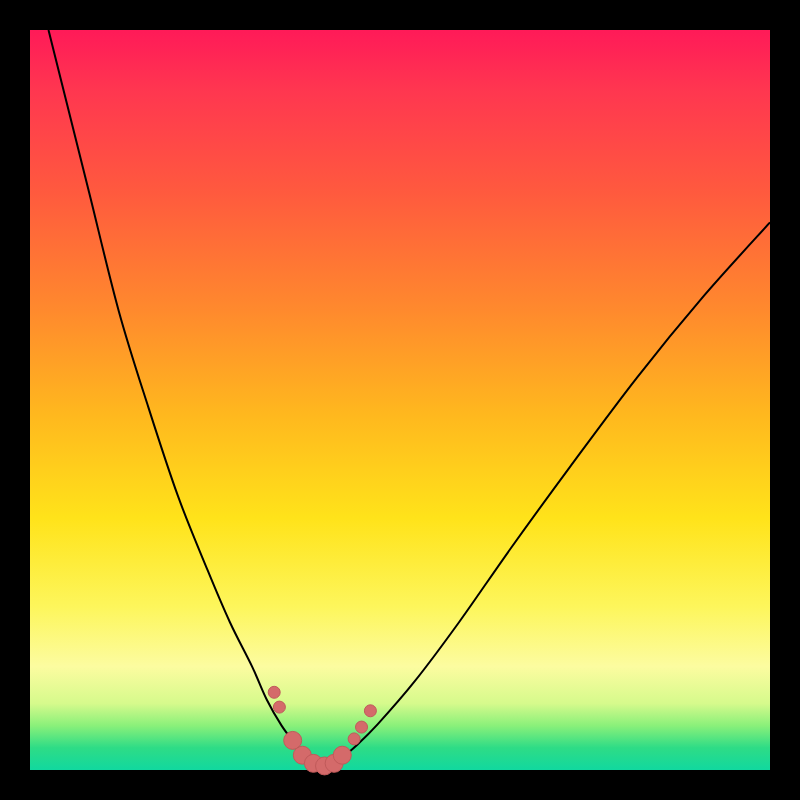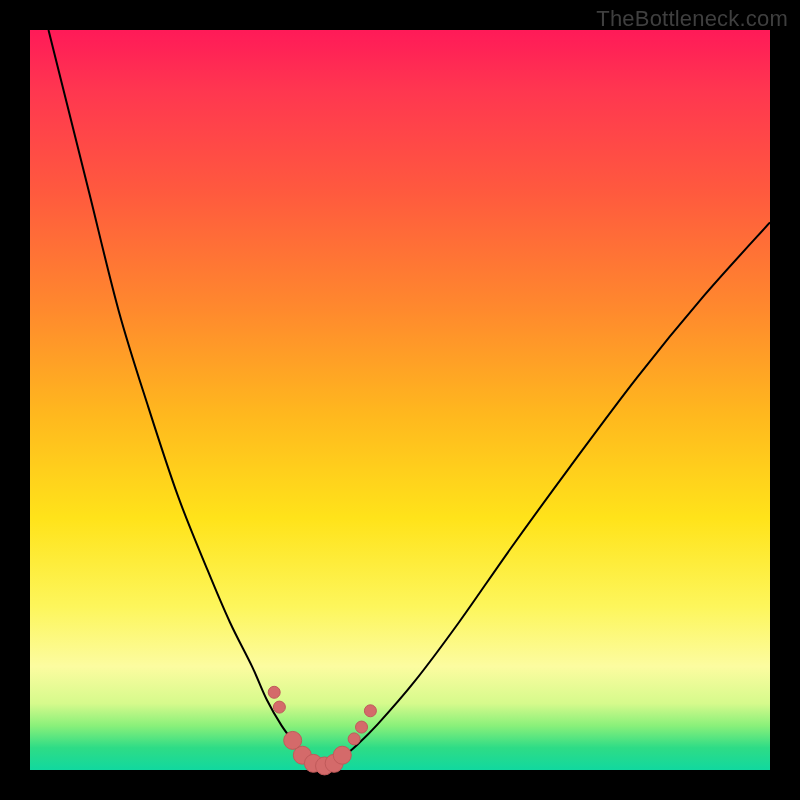--- a/index.html
+++ b/index.html
@@ -56,21 +56,20 @@
     top: 0;
     width: 740px;
     height: 740px;
     overflow: visible;
   }
 </style>
 </head>
 <body>
 
 <div class="canvas">
-  <div class="watermark">TheBottleneck.com</div>
 
   <div class="plot-area">
     <svg class="curves" viewBox="0 0 740 740" preserveAspectRatio="none">
       <path id="path-left" fill="none" stroke-width="2" d="M 18.5 0 C 21.583333333333332 12.333333333333334, 30.216666666666665 46.866666666666674, 37 74 C 43.78333333333333 101.13333333333333, 50.56666666666667 128.26666666666662, 59.2 162.79999999999995 C 67.83333333333334 197.3333333333333, 78.93333333333334 245.4333333333333, 88.8 281.2 C 98.66666666666666 316.9666666666667, 108.53333333333333 346.5666666666667, 118.4 377.40000000000003 C 128.26666666666668 408.23333333333335, 138.13333333333333 439.06666666666666, 148 466.2 C 157.86666666666667 493.3333333333333, 168.96666666666667 519.2333333333333, 177.6 540.2 C 186.23333333333332 561.1666666666667, 192.4 575.9666666666667, 199.8 592 C 207.20000000000002 608.0333333333333, 215.83333333333334 623.4499999999999, 222 636.4 C 228.16666666666666 649.35, 231.86666666666667 659.8333333333334, 236.8 669.7 C 241.73333333333335 679.5666666666667, 246.66666666666669 687.9533333333334, 251.60000000000002 695.6 C 256.53333333333336 703.2466666666667, 262.0833333333333 710.0300000000001, 266.4 715.58 C 270.71666666666664 721.13, 275.65 726.68, 277.5 728.9" stroke="#000000"></path>
       <path id="path-valley" fill="none" stroke-width="2" d="M 277.5 728.9 C 278.73333333333335 729.7633333333333, 282.4333333333334 732.9083333333334, 284.90000000000003 734.08 C 287.3666666666667 735.2516666666667, 289.83333333333337 735.6216666666667, 292.3 735.93 C 294.76666666666665 736.2383333333332, 297.2333333333334 736.3, 299.70000000000005 735.93 C 302.1666666666667 735.56, 305.25 734.8816666666667, 307.09999999999997 733.71 C 308.94999999999993 732.5383333333334, 310.18333333333334 729.7016666666666, 310.8 728.9" stroke="#000000"></path>
       <path id="path-right" fill="none" stroke-width="2" d="M 310.8 728.9 C 313.26666666666665 726.8033333333333, 319.4333333333334 722.1166666666667, 325.6 716.32 C 331.76666666666665 710.5233333333334, 337.9333333333333 704.9733333333334, 347.79999999999995 694.12 C 357.66666666666663 683.2666666666667, 371.23333333333335 668.22, 384.8 651.2 C 398.3666666666667 634.1800000000001, 413.16666666666663 614.2, 429.2 592 C 445.23333333333335 569.8, 462.5 543.9, 481 518 C 499.5 492.1, 519.2333333333332 464.9666666666667, 540.1999999999999 436.6 C 561.1666666666666 408.23333333333335, 584.5999999999999 376.16666666666663, 606.8 347.79999999999995 C 629 319.4333333333333, 651.1999999999999 292.29999999999995, 673.4 266.4 C 695.6 240.49999999999997, 728.9 204.73333333333332, 740 192.39999999999998" stroke="#000000"></path>
       <g id="markers">
           <circle cx="244.20000000000002" cy="662.3" r="6" fill="#d46a6a" stroke="#c05a5a" stroke-width="1"></circle>
           <circle cx="249.38000000000002" cy="677.1" r="6" fill="#d46a6a" stroke="#c05a5a" stroke-width="1"></circle>
           <circle cx="262.7" cy="710.4" r="9" fill="#d46a6a" stroke="#c05a5a" stroke-width="1"></circle>

